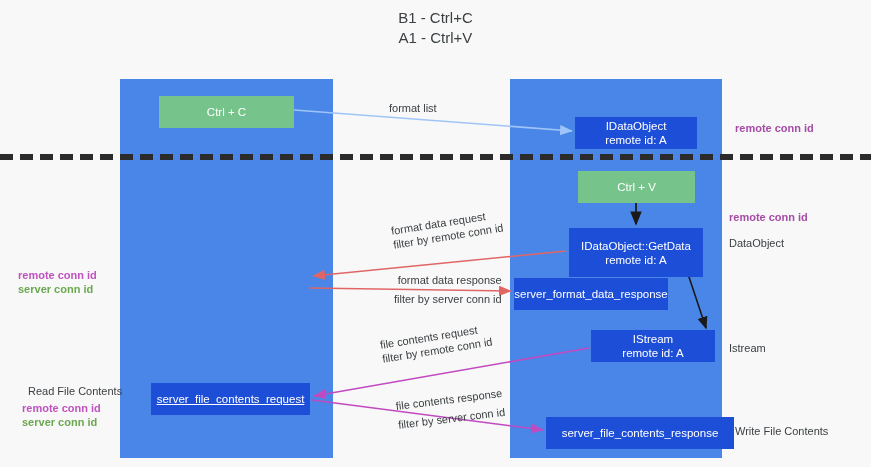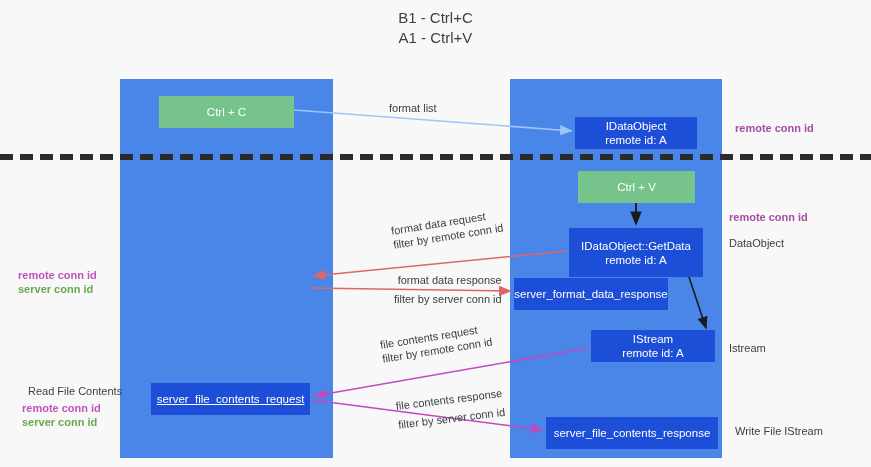--- a/index.html
+++ b/index.html
@@ -71,21 +71,21 @@
   .node.orange { background: #1d4ed8; }
 
   #n-ctrlc  { left: 159px; top: 96px;  width: 135px; height: 28px; }
   #n-idobj  { left: 575px; top: 117px; width: 122px; height: 31px; }
   #n-ctrlv  { left: 578px; top: 171px; width: 117px; height: 27px; }
   #n-getdata{ left: 569px; top: 228px; width: 134px; height: 49px; }
   #n-sfdresp{ left: 514px; top: 278px; width: 154px; height: 27px; }
   #n-istream{ left: 591px; top: 330px; width: 124px; height: 31px; }
   #n-sfdreq { left: 152px; top: 266px; width: 157px; height: 27px; }
   #n-sfcreq { line-height:14px; left: 151px; top: 383px; width: 159px; height: 27px; text-decoration: underline; }
-  #n-sfcresp{ left: 546px; top: 417px; width: 172px; height: 26px; }
+  #n-sfcresp{ left: 546px; top: 417px; width: 188px; height: 26px; }
 
   
   .lbl {
     font-size: 11px;
     color: #3c4043;
     line-height: 14px;
     white-space: pre-line;
   }
   .lbl .pink  { color: #c052c0; font-weight: bold; }
   .lbl .green2{ color: #6aa84f; font-weight: bold; }
@@ -191,21 +191,21 @@
 remote id: A</div>
   <div class="abs node orange" id="n-sfcreq">server_file_contents_request</div>
   <div class="abs node orange" id="n-sfcresp">server_file_contents_response</div>
 
   <div class="abs lbl" id="lbl-formatlist">format list</div>
 
   <div class="abs lbl" id="lbl-rcid-1">remote conn id</div>
   <div class="abs lbl" id="lbl-rcid-2">remote conn id</div>
   <div class="abs lbl" id="lbl-dataobject">DataObject</div>
   <div class="abs lbl" id="lbl-istream-r">Istream</div>
-  <div class="abs lbl" id="lbl-writefc">Write File IStream</div>
+  <div class="abs lbl" id="lbl-writefc">Write File Contents</div>
 
   <div class="abs lbl" id="lbl-left-ids"><span class="pink">remote conn id</span><br><span class="green2">server conn id</span></div>
 
   <div class="abs lbl" id="lbl-readfc">Read File Contents</div>
   <div class="abs lbl" id="lbl-left-ids2"><span class="pink">remote conn id</span><br><span class="green2">server conn id</span></div>
 
   <div class="abs edge-lbl" id="el-fdreq">
     <div>format data request</div>
     <div><span>filter by</span> <span class="pink">remote conn id</span></div>
   </div>

